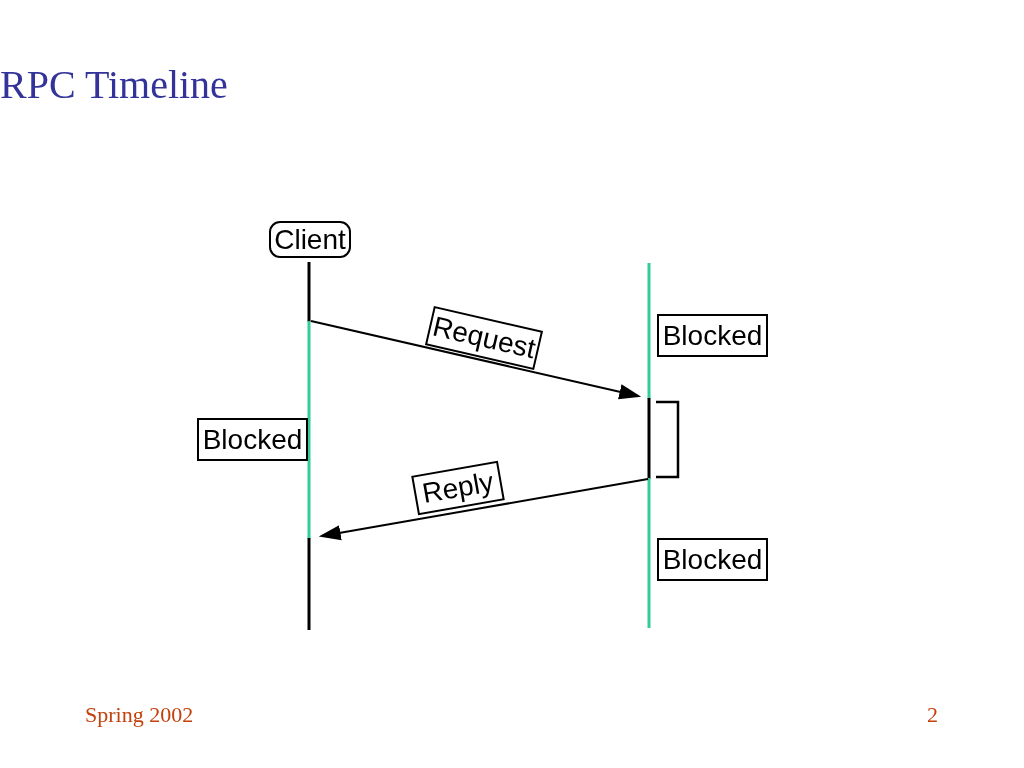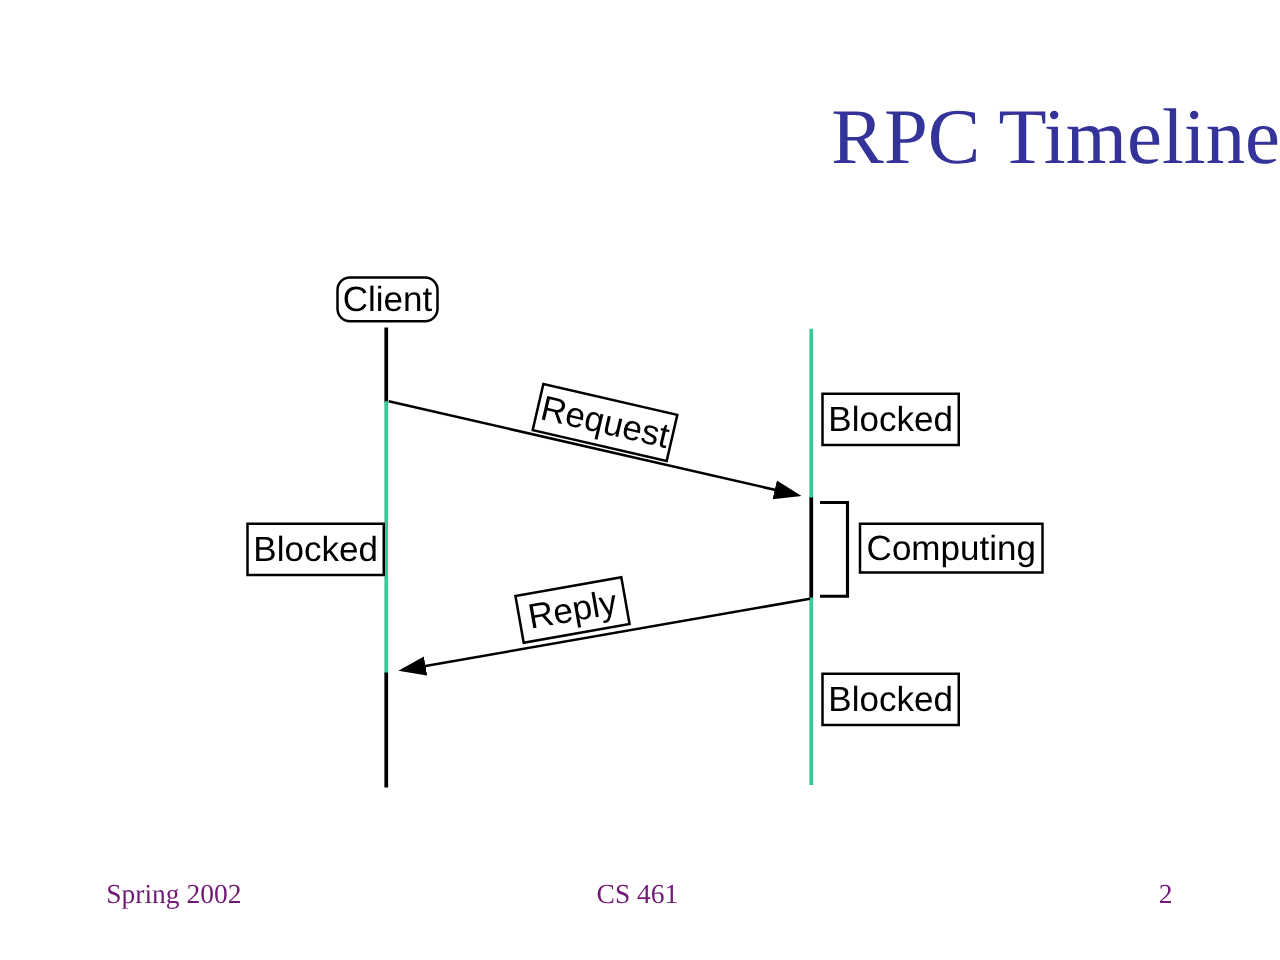--- a/index.html
+++ b/index.html
@@ -7,24 +7,24 @@
     width: 1024px; height: 768px;
     background: #ffffff;
     position: relative;
     overflow: hidden;
     font-family: "Liberation Sans", sans-serif;
   }
   .slide { position: absolute; inset: 0; }
 
   .slide-title {
     position: absolute;
-    left: 0; right: 0; top: 76px;
-    text-align: right;
+    left: 0; right: 0; top: 64px;
+    text-align: left;
     font-family: "Liberation Serif", serif;
-    font-size: 63px;
+    font-size: 40px;
     line-height: 1.05;
     color: #333399;
     font-weight: 400;
   }
 
   svg.diagram-lines { position: absolute; left: 0; top: 0; }
 
   .label-box {
     position: absolute;
     border: 2px solid #000;
@@ -51,21 +51,21 @@
   .box-reply {
     left: 414px; top: 468px; width: 88px; height: 40px;
     transform: rotate(-10deg);
   }
 
   .footer-text {
     position: absolute;
     top: 702px;
     font-family: "Liberation Serif", serif;
     font-size: 22px;
-    color: #701a75;
+    color: #c2410c;
   }
   .footer-left   { left: 85px; }
   .footer-center { left: 430px; width: 160px; text-align: center; }
   .footer-right  { left: 860px; width: 78px; text-align: right; }
 </style>
 </head>
 <body>
 
 <div class="slide">
 
@@ -97,23 +97,21 @@
 
 
   <div class="label-box box-request">Request</div>
 
   <div class="label-box box-reply">Reply</div>
 
   <div class="label-box box-blocked-server-top">Blocked</div>
 
   <div class="label-box box-blocked-client">Blocked</div>
 
-  <div class="label-box box-computing">Computing</div>
 
   <div class="label-box box-blocked-server-bottom">Blocked</div>
 
   <div class="footer-text footer-left">Spring 2002</div>
 
-  <div class="footer-text footer-center">CS 461</div>
 
   <div class="footer-text footer-right">2</div>
 
 </div>
 
 </body></html>

